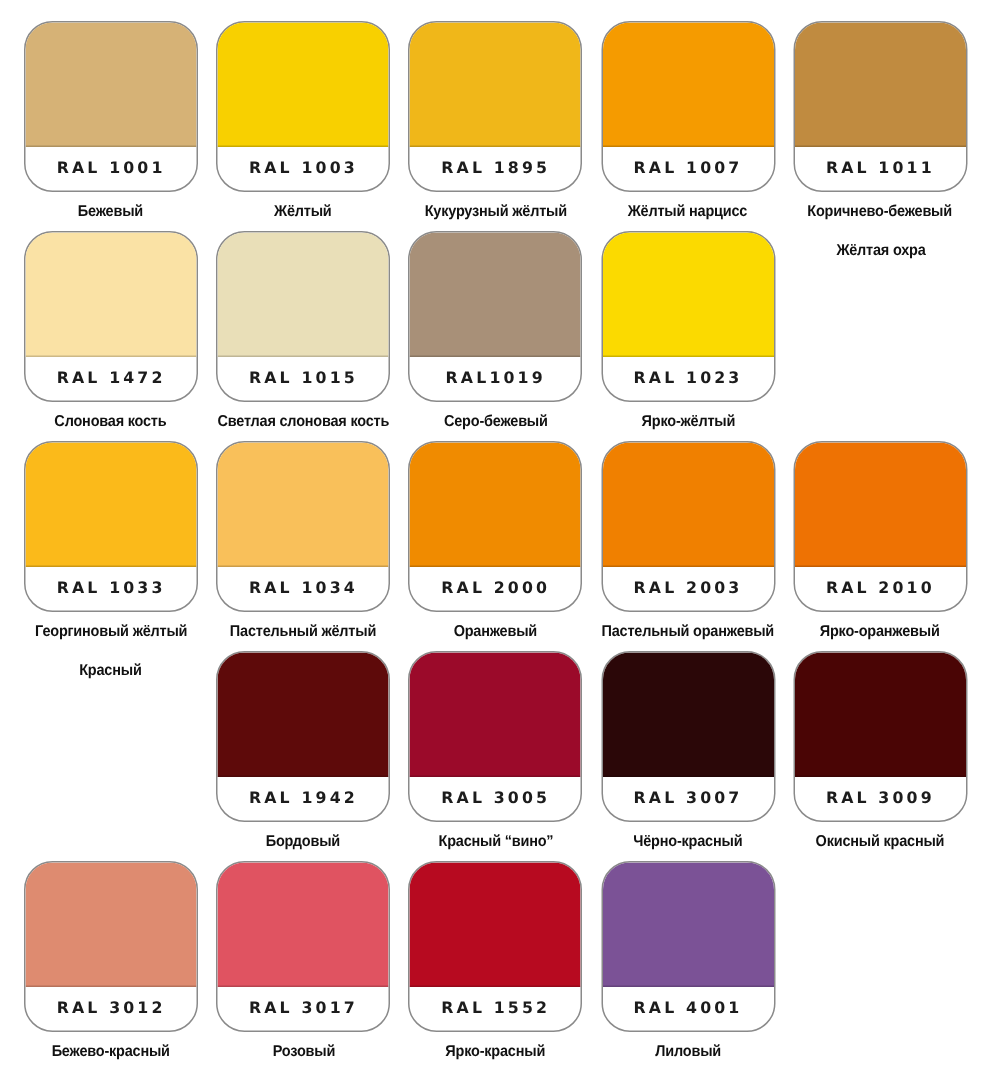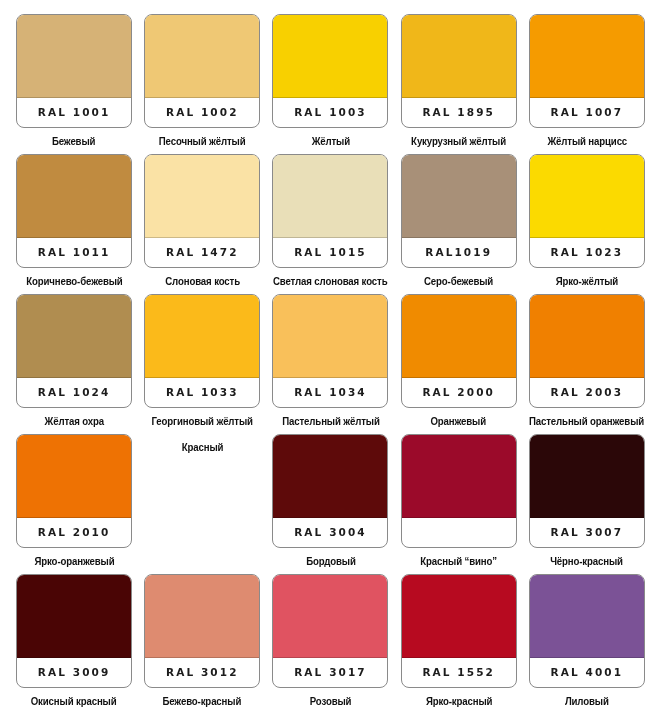--- a/index.html
+++ b/index.html
@@ -33,21 +33,21 @@
     align-items: center;
     justify-content: flex-start;
   }
 
   .swatch-card {
     position: relative;
     width: 116px;
     height: 114px;
     box-sizing: border-box;
     border: 1px solid #8a8a8a;
-    border-radius: 8px;
+    border-radius: 19px;
     background: #ffffff;
     overflow: hidden;
     box-shadow: 0 0 0 0 rgba(0,0,0,0);
   }
 
   .swatch-color {
     position: absolute;
     left: 0;
     right: 0;
     top: 0;
@@ -92,27 +92,20 @@
 <div id="chart-grid">
     <div class="swatch-cell">
       <div class="swatch-card">
         <div class="swatch-color" style="background: rgb(214, 178, 118);"></div>
         <div class="swatch-code">RAL 1001</div>
       </div>
       <div class="swatch-name">Бежевый</div>
     </div>
     <div class="swatch-cell">
       <div class="swatch-card">
-        <div class="swatch-color" style="background: rgb(239, 200, 116);"></div>
-        <div class="swatch-code">RAL 1002</div>
-      </div>
-      <div class="swatch-name">Песочный жёлтый</div>
-    </div>
-    <div class="swatch-cell">
-      <div class="swatch-card">
         <div class="swatch-color" style="background: rgb(248, 208, 0);"></div>
         <div class="swatch-code">RAL 1003</div>
       </div>
       <div class="swatch-name">Жёлтый</div>
     </div>
     <div class="swatch-cell">
       <div class="swatch-card">
         <div class="swatch-color" style="background: rgb(240, 183, 25);"></div>
         <div class="swatch-code">RAL 1895</div>
       </div>
@@ -154,24 +147,20 @@
       <div class="swatch-name">Серо-бежевый</div>
     </div>
     <div class="swatch-cell">
       <div class="swatch-card">
         <div class="swatch-color" style="background: rgb(251, 218, 0);"></div>
         <div class="swatch-code">RAL 1023</div>
       </div>
       <div class="swatch-name">Ярко-жёлтый</div>
     </div>
     <div class="swatch-cell">
-      <div class="swatch-card">
-        <div class="swatch-color" style="background: rgb(176, 141, 80);"></div>
-        <div class="swatch-code">RAL 1024</div>
-      </div>
       <div class="swatch-name">Жёлтая охра</div>
     </div>
     <div class="swatch-cell">
       <div class="swatch-card">
         <div class="swatch-color" style="background: rgb(251, 186, 26);"></div>
         <div class="swatch-code">RAL 1033</div>
       </div>
       <div class="swatch-name">Георгиновый жёлтый</div>
     </div>
     <div class="swatch-cell">
@@ -201,27 +190,28 @@
         <div class="swatch-code">RAL 2010</div>
       </div>
       <div class="swatch-name">Ярко-оранжевый</div>
     </div>
     <div class="swatch-cell">
       <div class="swatch-name">Красный</div>
     </div>
     <div class="swatch-cell">
       <div class="swatch-card">
         <div class="swatch-color" style="background: rgb(94, 10, 10);"></div>
-        <div class="swatch-code">RAL 3004</div>
+        <div class="swatch-code">RAL 1942</div>
       </div>
       <div class="swatch-name">Бордовый</div>
     </div>
     <div class="swatch-cell">
       <div class="swatch-card">
         <div class="swatch-color" style="background: rgb(155, 10, 42);"></div>
+        <div class="swatch-code">RAL 3005</div>
       </div>
       <div class="swatch-name">Красный “вино”</div>
     </div>
     <div class="swatch-cell">
       <div class="swatch-card">
         <div class="swatch-color" style="background: rgb(43, 7, 8);"></div>
         <div class="swatch-code">RAL 3007</div>
       </div>
       <div class="swatch-name">Чёрно-красный</div>
     </div>

